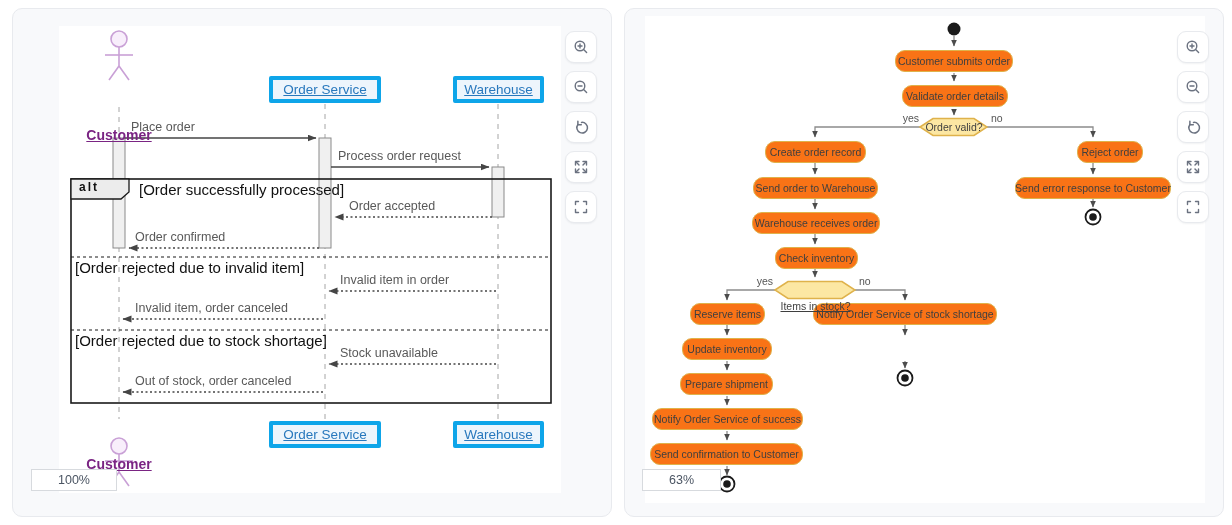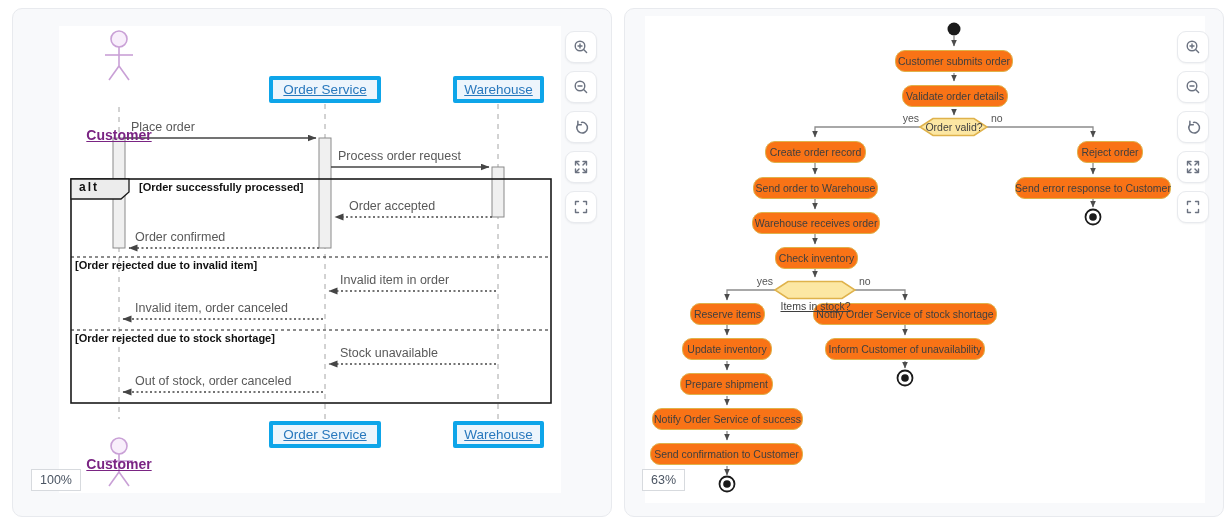--- a/index.html
+++ b/index.html
@@ -15,32 +15,32 @@
   .dlayer { position:absolute; left:0; top:0; width:600px; height:509px; pointer-events:none; }
 
   
   .controls { position:absolute; top:22px; right:14px; display:flex; flex-direction:column; gap:8px; z-index:9; }
   .ctrl-btn { width:32px; height:32px; background:#ffffff; border:1px solid #e8eaee; border-radius:9px;
               display:flex; align-items:center; justify-content:center; cursor:pointer;
               box-shadow:0 1px 2px rgba(20,30,50,.06); }
   .ctrl-btn svg { stroke:#6b7280; fill:none; stroke-width:1.4; stroke-linecap:round; stroke-linejoin:round; }
 
   .zoom-badge { position:absolute; left:18px; top:460px; background:#fff; border:1px solid #d7dade;
-                border-radius:0; padding:3px 8px; font-size:12.5px; color:#4b5563; z-index:9; }
+                border-radius:0; padding:3px 26px; font-size:12.5px; color:#4b5563; z-index:9; }
 
   
   .participant { position:absolute; height:27px; background:#edf5fc; border:4px solid #0ea5e9;
                  border-radius:2px; display:flex; align-items:center; justify-content:center;
                  font-size:13.5px; color:#2878bd; text-decoration:underline; z-index:3; }
   .actor-name { position:absolute; width:80px; text-align:center; font-size:14px; font-weight:bold;
                 color:#7a2483; text-decoration:underline; z-index:3;margin-top:38px; }
   .msg-label { position:absolute; font-size:12.5px; color:#595959; white-space:nowrap; z-index:3; }
   .alt-kw { position:absolute; left:66px; top:171px; font-size:12px; font-weight:bold; color:#111;
             letter-spacing:2px; z-index:4; }
-  .guard { position:absolute; font-size:11px; font-weight:bold; color:#111; white-space:nowrap; z-index:3; }
+  .guard { position:absolute; font-size:15px; font-weight:normal; color:#111; white-space:nowrap; z-index:3; }
 
   
   .anode { position:absolute; height:22px; background:#f97316; border:1.5px solid #dfb24b;
            border-radius:10px; display:flex; align-items:center; justify-content:center;
            font-size:10.5px; color:#3f3f3f; white-space:nowrap; z-index:3; }
   .hex-label { position:absolute; display:flex; align-items:center; justify-content:center;
                font-size:10.5px; color:#3f3f3f; white-space:nowrap; z-index:3; }
   .branch-label { position:absolute; font-size:10.5px; color:#555; z-index:3; }
 </style>
 </head>
@@ -228,21 +228,20 @@
   <div class="anode" style="left:140px; top:132px; width:101px;">Create order record</div>
   <div class="anode" style="left:128px; top:168px; width:125px;">Send order to Warehouse</div>
   <div class="anode" style="left:127px; top:203px; width:128px;">Warehouse receives order</div>
   <div class="anode" style="left:150px; top:238px; width:83px;text-align:right;">Check inventory</div>
   <div class="anode" style="left:65px;  top:294px; width:75px;">Reserve items</div>
   <div class="anode" style="left:57px;  top:329px; width:90px;">Update inventory</div>
   <div class="anode" style="left:55px;  top:364px; width:93px;">Prepare shipment</div>
   <div class="anode" style="left:27px;  top:399px; width:151px;">Notify Order Service of success</div>
   <div class="anode" style="left:25px;  top:434px; width:153px;">Send confirmation to Customer</div>
   <div class="anode" style="left:188px; top:294px; width:184px;">Notify Order Service of stock shortage</div>
-  <div class="anode" style="left:200px; top:329px; width:160px;">Inform Customer of unavailability</div>
   <div class="anode" style="left:435px; top:132px; width:66px;margin-left:17px;">Reject order</div>
   <div class="anode" style="left:390px; top:168px; width:156px;">Send error response to Customer</div>
 
   <div class="hex-label" style="left:300px; top:109px; width:58px; height:18px;">Order valid?</div>
   <div class="hex-label" style="left:153px; top:280px; width:75px; height:33px;text-decoration:underline;">Items in stock?</div>
   <div class="branch-label" style="left:272px; top:103px; width:22px; text-align:right;">yes</div>
   <div class="branch-label" style="left:366px; top:103px;">no</div>
   <div class="branch-label" style="left:126px; top:266px; width:22px; text-align:right;">yes</div>
   <div class="branch-label" style="left:234px; top:266px;">no</div>
 

